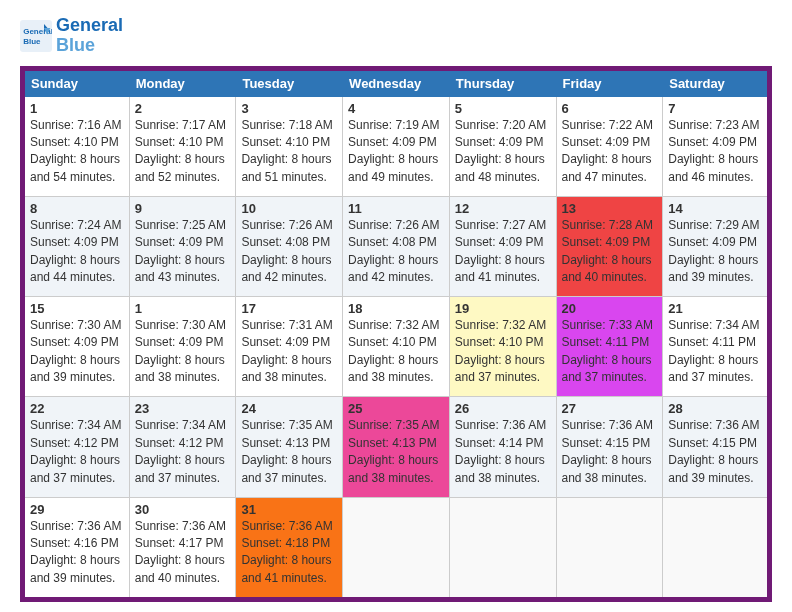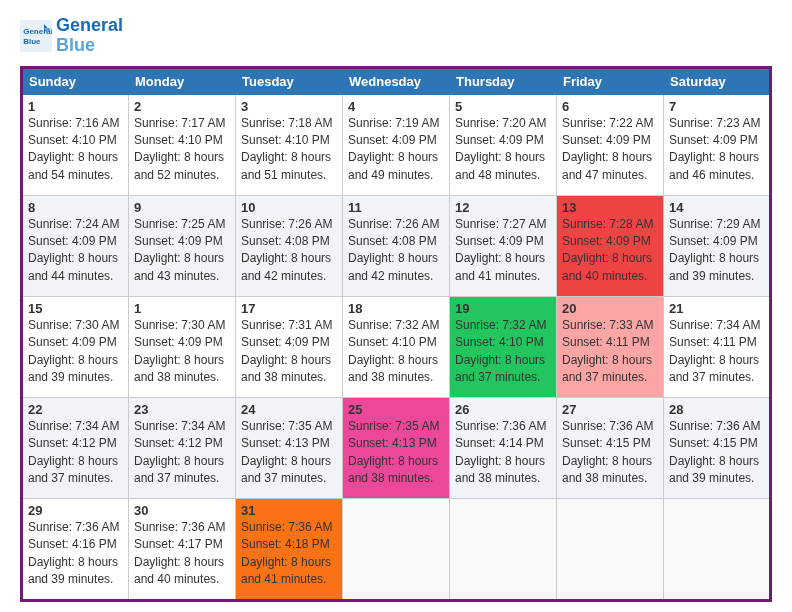--- a/index.html
+++ b/index.html
@@ -50,21 +50,21 @@
       color: #333;
     }
     .location {
       font-size: 14px;
       color: #555;
     }
     .calendar {
       flex: 1;
       width: 100%;
       border-collapse: collapse;
-      border: 3px solid #701a75;
+      border: 5px solid #701a75;
     }
     .calendar th {
       background-color: #2e75b6;
       color: #fff;
       font-size: 13px;
       font-weight: bold;
       padding: 5px 6px;
       text-align: left;
       border: 1px solid #2e75b6;
     }
@@ -259,28 +259,28 @@
 Daylight: 8 hours
 and 38 minutes.</div>
           </td>
           <td style="background: rgb(255, 255, 255);">
             <span class="day-num">18</span>
             <div class="day-info" style="white-space: pre-line;">Sunrise: 7:32 AM
 Sunset: 4:10 PM
 Daylight: 8 hours
 and 38 minutes.</div>
           </td>
-          <td style="background: #22c55e;">
+          <td style="background: #fef9c3;">
             <span class="day-num">19</span>
             <div class="day-info" style="white-space: pre-line;">Sunrise: 7:32 AM
 Sunset: 4:10 PM
 Daylight: 8 hours
 and 37 minutes.</div>
           </td>
-          <td style="background: #fca5a5;">
+          <td style="background: #d946ef;">
             <span class="day-num">20</span>
             <div class="day-info" style="white-space: pre-line;">Sunrise: 7:33 AM
 Sunset: 4:11 PM
 Daylight: 8 hours
 and 37 minutes.</div>
           </td>
           <td style="background: rgb(255, 255, 255);">
             <span class="day-num">21</span>
             <div class="day-info" style="white-space: pre-line;">Sunrise: 7:34 AM
 Sunset: 4:11 PM

